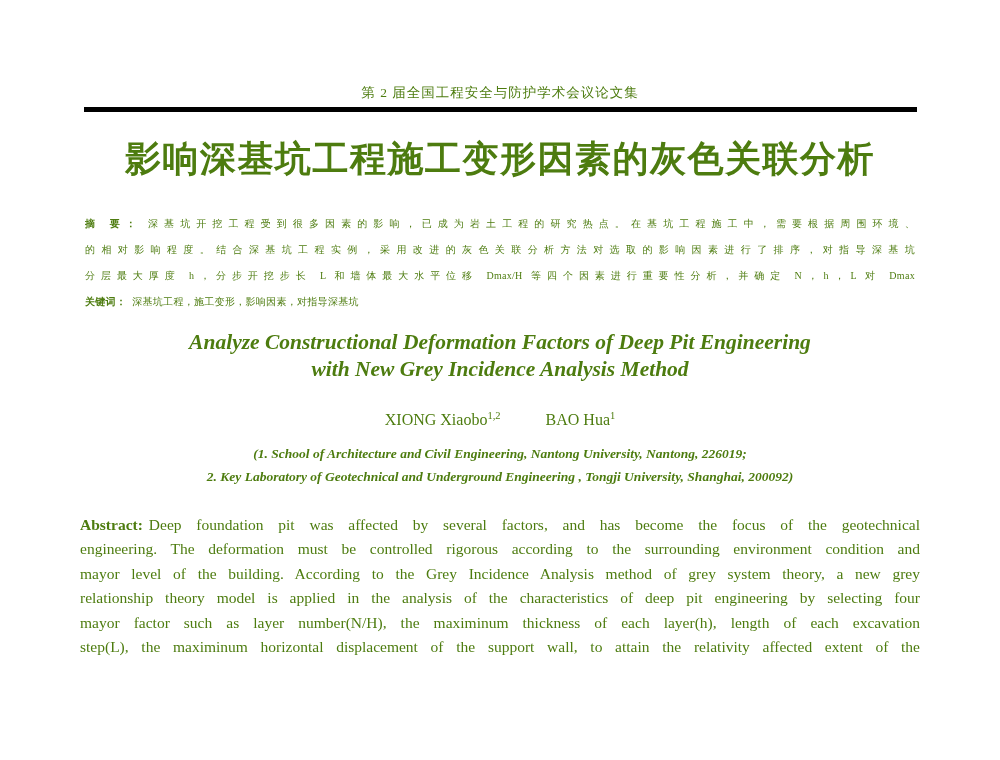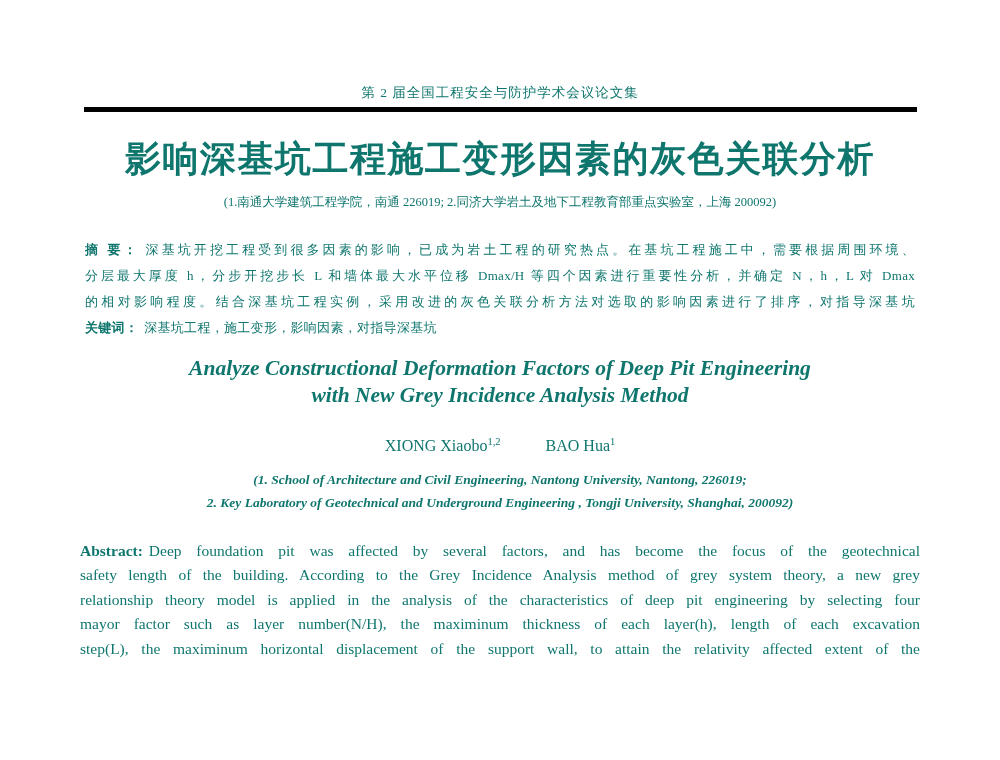--- a/index.html
+++ b/index.html
@@ -3,21 +3,21 @@
 <meta charset="utf-8">
 <style>
   * { margin: 0; padding: 0; box-sizing: border-box; }
   html, body { background: #ffffff; }
   .page {
     position: relative;
     width: 1000px;
     height: 760px;
     margin: 0 auto;
     background: #ffffff;
-    color: #0f766e;
+    color: #4d7c0f;
     overflow: hidden;
     font-family: "Liberation Serif", "DejaVu Serif", serif;
   }
   .running-head {
     margin-top: 84px;
     text-align: center;
     font-size: 13.5px;
     line-height: 18px;
     letter-spacing: 1px;
   }
@@ -49,21 +49,21 @@
   sup { font-size: 10.5px; vertical-align: super; line-height: 0; }
   .cn-affiliation {
     margin-top: 8px;
     text-align: center;
     font-size: 12.5px;
     line-height: 18px;
   }
   .cn-abstract {
     width: 830px;
     margin: 26px auto 0 auto;
-    font-size: 13px;
+    font-size: 10px;
     letter-spacing: 0.3px;
   }
   .cn-abstract .jline, .en-abstract .jline {
     text-align: justify;
     text-align-last: justify;
   }
   .cn-abstract .jline { line-height: 26px; height: 26px; overflow: hidden; }
   .cn-abstract .jline.lastline { text-align-last: left; }
   .lbl { font-weight: 700; margin-right: 6px; }
   .kwline { line-height: 26px; height: 26px; }
@@ -102,44 +102,44 @@
 
 <div class="page">
 
   <div class="running-head">第 2 届全国工程安全与防护学术会议论文集</div>
 
   <div class="head-rule"></div>
 
   <h1 class="cn-title">影响深基坑工程施工变形因素的灰色关联分析</h1>
 
 
-  <div class="cn-affiliation">(1.南通大学建筑工程学院，南通 226019; 2.同济大学岩土及地下工程教育部重点实验室，上海 200092)</div>
 
   <div class="cn-abstract">
     <div class="jline"><b class="lbl">摘 要：</b><span>深基坑开挖工程受到很多因素的影响，已成为岩土工程的研究热点。在基坑工程施工中，需要根据周围环境、</span></div>
+    <div class="jline">的相对影响程度。结合深基坑工程实例，采用改进的灰色关联分析方法对选取的影响因素进行了排序，对指导深基坑</div>
     <div class="jline">分层最大厚度 h，分步开挖步长 L 和墙体最大水平位移 Dmax/H 等四个因素进行重要性分析，并确定 N，h，L 对 Dmax</div>
-    <div class="jline">的相对影响程度。结合深基坑工程实例，采用改进的灰色关联分析方法对选取的影响因素进行了排序，对指导深基坑</div>
     <div class="kwline"><b class="lbl">关键词：</b><span>深基坑工程，施工变形，影响因素，对指导深基坑</span></div>
   </div>
 
   <div class="en-title">
     <div>Analyze Constructional Deformation Factors of Deep Pit Engineering</div>
     <div>with New Grey Incidence Analysis Method</div>
   </div>
 
   <div class="en-authors">
     <span class="author"><span>XIONG Xiaobo</span><sup>1,2</sup></span><span class="author"><span>BAO Hua</span><sup>1</sup></span>
   </div>
 
   <div class="en-affiliation">
     <div>(1. School of Architecture and Civil Engineering, Nantong University, Nantong, 226019;</div>
     <div>2. Key Laboratory of Geotechnical and Underground Engineering , Tongji University, Shanghai, 200092)</div>
   </div>
 
   <div class="en-abstract">
     <div class="jline"><b class="lbl">Abstract:</b><span>Deep foundation pit was affected by several factors, and has become the focus of the geotechnical</span></div>
-    <div class="jline">safety length of the building. According to the Grey Incidence Analysis method of grey system theory, a new grey</div>
+    <div class="jline">engineering. The deformation must be controlled rigorous according to the surrounding environment condition and</div>
+    <div class="jline">mayor level of the building. According to the Grey Incidence Analysis method of grey system theory, a new grey</div>
     <div class="jline">relationship theory model is applied in the analysis of the characteristics of deep pit engineering by selecting four</div>
     <div class="jline">mayor factor such as layer number(N/H), the maximinum thickness of each layer(h), length of each excavation</div>
     <div class="jline">step(L), the maximinum horizontal displacement of the support wall, to attain the relativity affected extent of the</div>
   </div>
 
 </div>
 
 </body></html>

